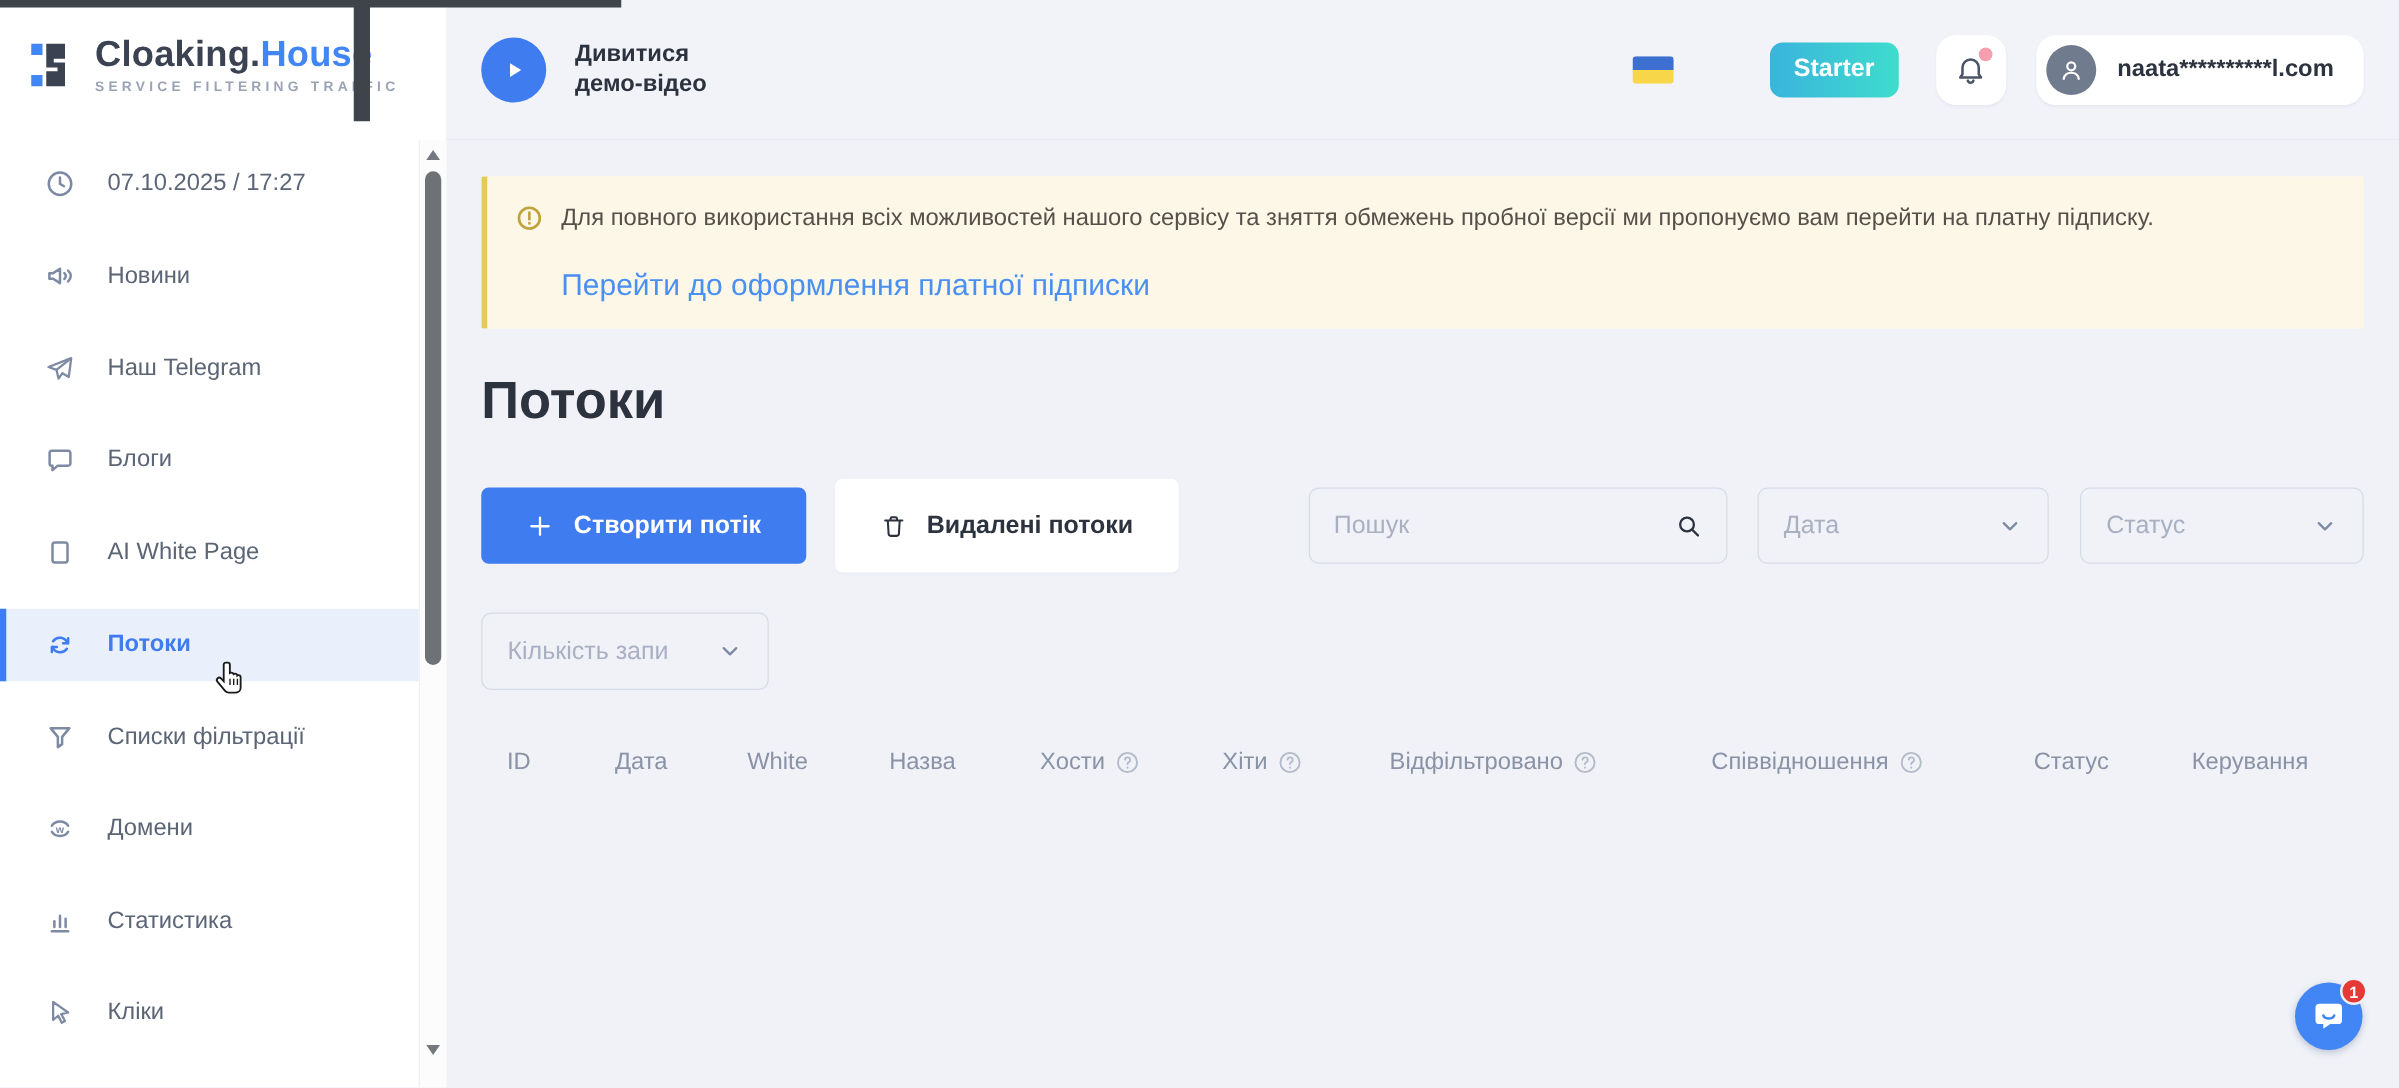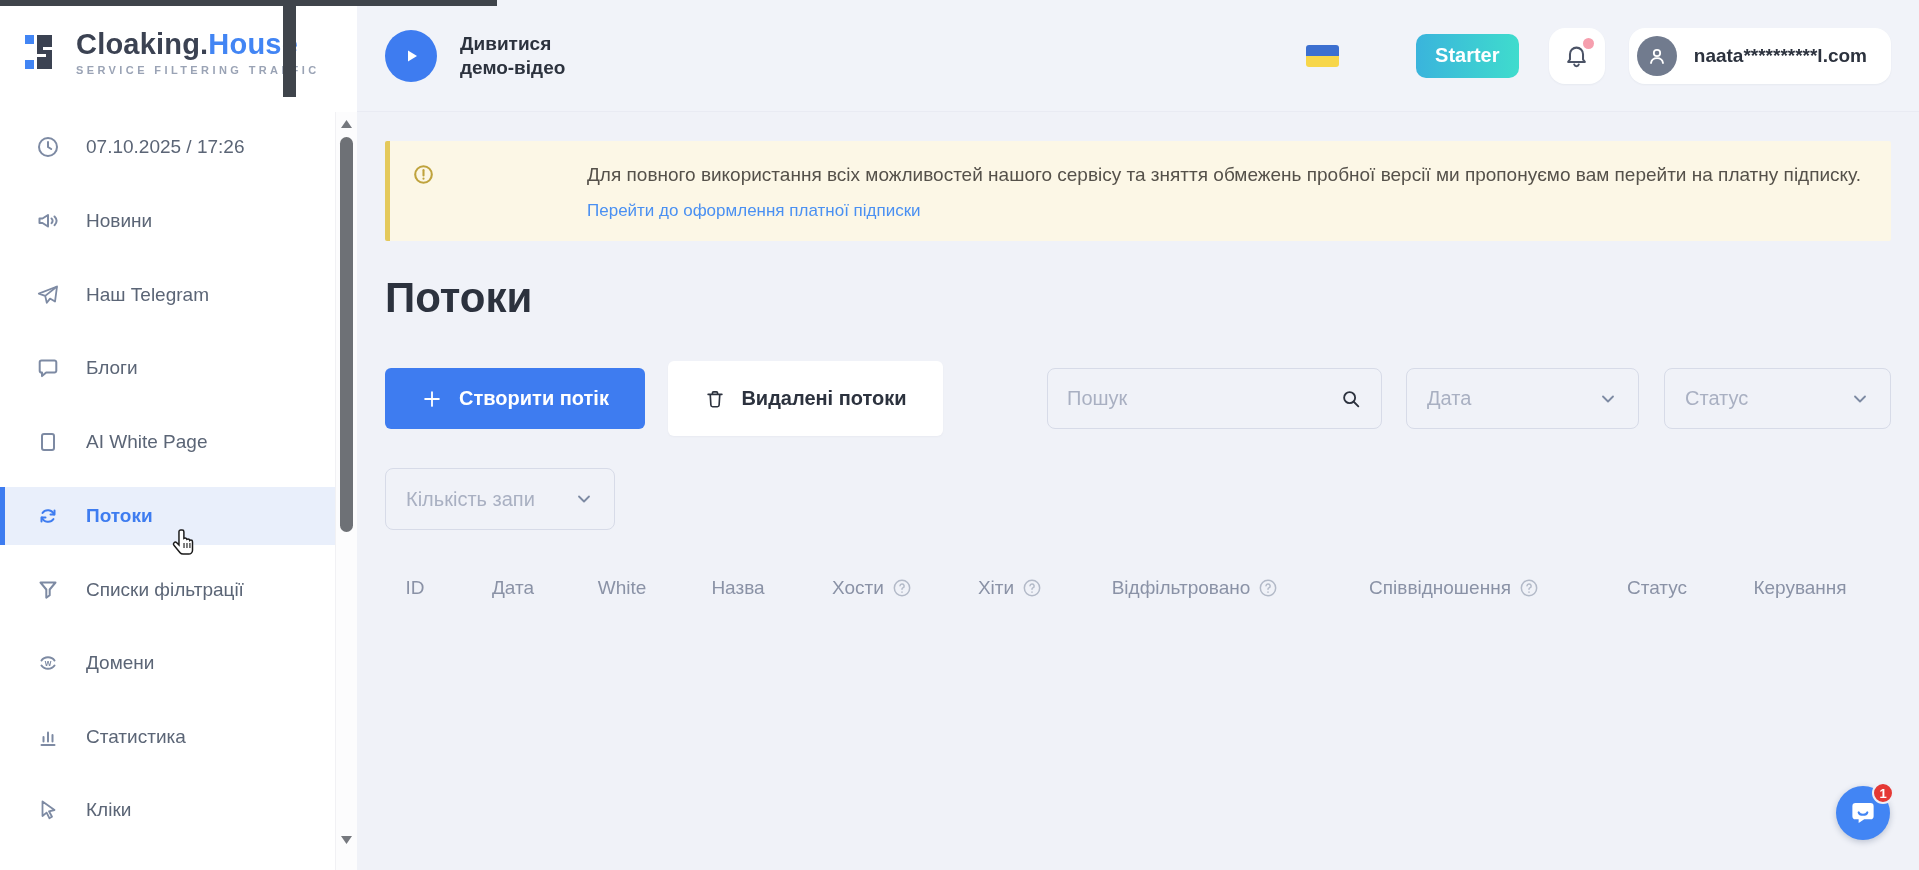--- a/index.html
+++ b/index.html
@@ -39,25 +39,25 @@
     font-family:inherit; cursor:pointer; }
   .bell-box { margin-left:30px; width:56px; height:56px; background:#fff; border-radius:16px; position:relative;
     display:flex; align-items:center; justify-content:center; cursor:pointer; box-shadow:0 1px 2px rgba(40,50,80,.05); }
   .bell-dot { position:absolute; top:10px; right:11px; width:11px; height:11px; border-radius:50%; background:#f69fae; }
   .user-chip { margin-left:24px; height:56px; background:#fff; border-radius:16px; display:flex; align-items:center;
     padding:0 24px 0 8px; gap:17px; cursor:pointer; box-shadow:0 1px 2px rgba(40,50,80,.05); }
   .avatar { width:40px; height:40px; border-radius:50%; background:#717b8e; display:flex; align-items:center; justify-content:center; }
   .user-email { font-size:19px; font-weight:bold; color:#2c323e; }
   
   .banner { margin:29px 28px 0 28px; background:#fcf7e6; border-left:5px solid #e4c95c; border-radius:2px;
-    padding:21px 30px 20px 23px; display:flex;justify-content:space-between; }
+    padding:21px 30px 20px 23px; display:flex; }
   .warn-icon { width:21px; height:21px; color:#bfa33d; flex:0 0 21px; margin-top:2px; }
   .banner-body { margin-left:15px; }
   .banner-text { font-size:19px; line-height:25px; color:#55514a; max-width:1345px; }
-  .banner-link { display:inline-block; margin-top:14px; font-size:17px; color:#4a90f2; text-decoration:none; cursor:pointer; }
+  .banner-link { display:inline-block; margin-top:28px; font-size:24px; color:#4a90f2; text-decoration:none; cursor:pointer; }
   
   .content { padding:0 28px; }
   .page-title { margin-top:34px; font-size:42px; line-height:46px; font-weight:800; color:#2c323e; }
   .controls { margin-top:40px; display:flex; align-items:center; }
   .create-btn { width:260px; height:61px; border:none; border-radius:6px; background:#3e7cf0; color:#fff;
     font-size:20px; font-weight:600; font-family:inherit; display:flex; align-items:center; justify-content:center; gap:16px; cursor:pointer; }
   .deleted-btn { margin-left:23px; width:275px; height:75px; border:none; border-radius:6px; background:#fff; color:#2c323e;
     font-size:20px; font-weight:600; font-family:inherit; display:flex; align-items:center; justify-content:center; gap:15px;
     cursor:pointer; box-shadow:0 1px 2px rgba(40,50,80,.04); }
   .search-box { margin-left:auto; width:335px; height:61px; border:1px solid #d7dbe8; border-radius:8px;
@@ -105,21 +105,21 @@
     </span>
   </div>
 
   <div class="nav-item" style="top:118px">
     <span class="nv-icon">
       <svg viewBox="0 0 24 24" fill="none" stroke="currentColor" stroke-width="2" width="24" height="24">
           <circle cx="12" cy="12" r="9"></circle>
           <path d="M12 7v5l3.2 2" stroke-linecap="round"></path>
         </svg>
     </span>
-    <span>07.10.2025 / 17:26</span>
+    <span>07.10.2025 / 17:27</span>
   </div>
   <div class="nav-item" style="top:192px">
     <span class="nv-icon">
       <svg viewBox="0 0 24 24" fill="none" stroke="currentColor" stroke-width="2" width="24" height="24">
           <path d="M12 6 L6.5 9.5 H3.5 V14 H6.5 L12 17.5 Z" stroke-linejoin="round"></path>
           <path d="M15.5 9.5 c1.5 1.3 1.5 3.4 0 4.7" stroke-linecap="round"></path>
           <path d="M18.5 7.5 c2.8 2.5 2.8 6.2 0 8.7" stroke-linecap="round"></path>
         </svg>
     </span>
     <span>Новини</span>

